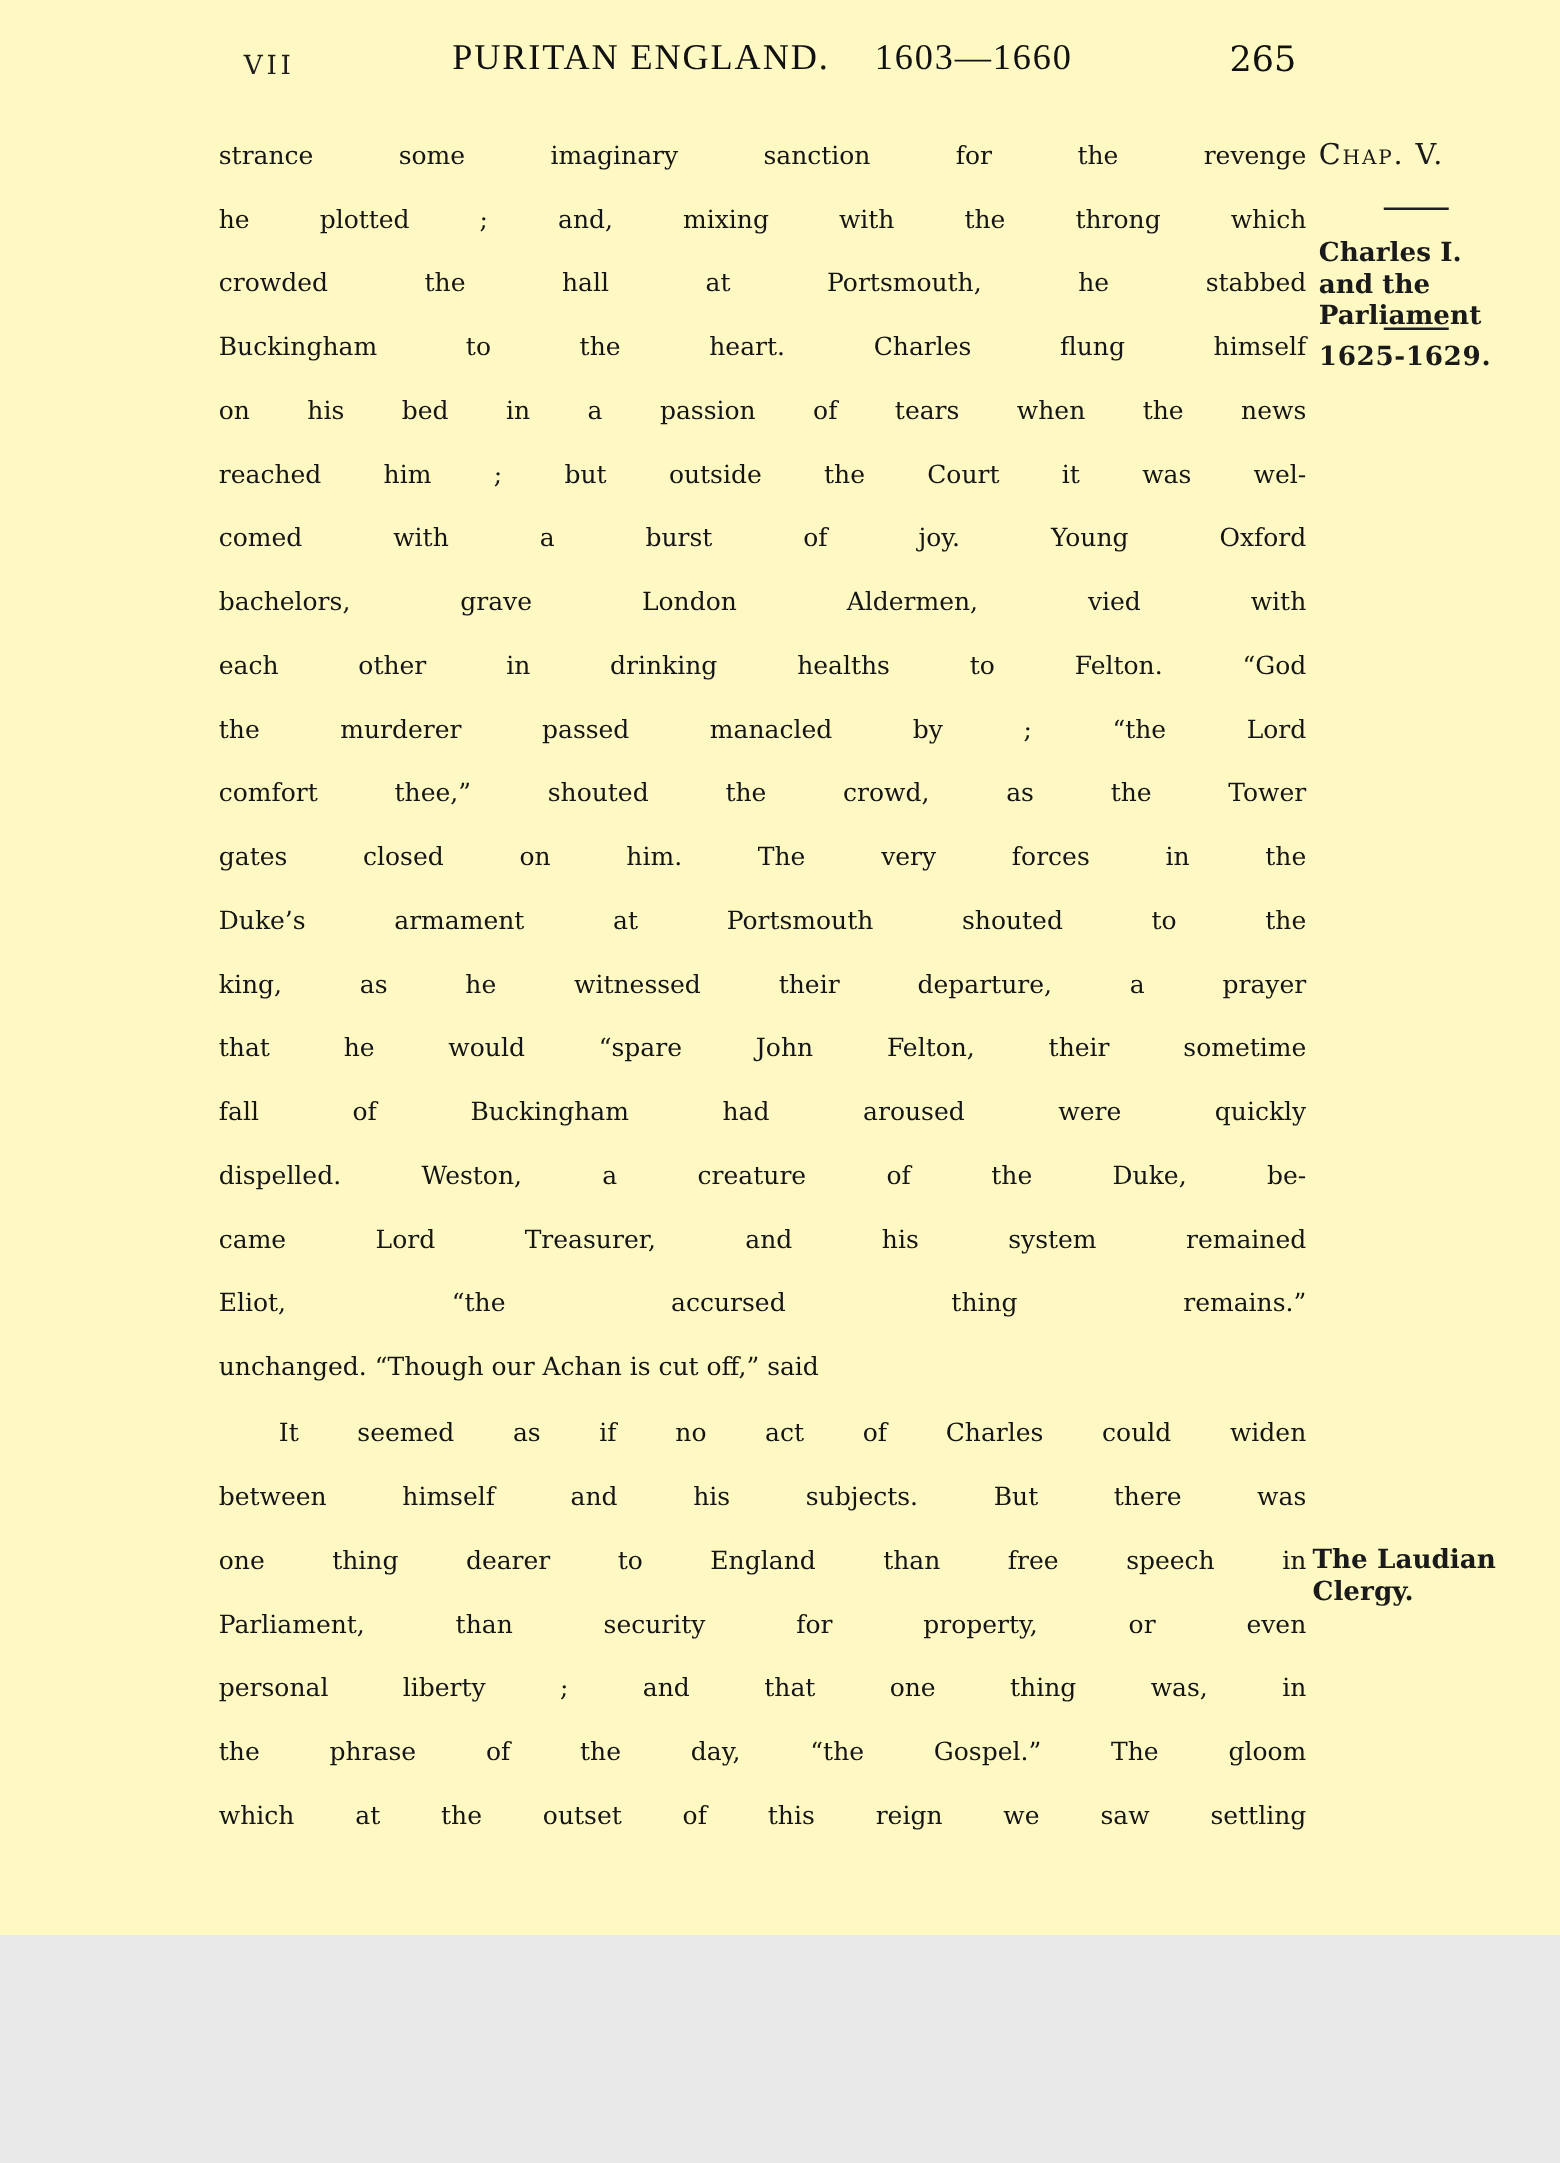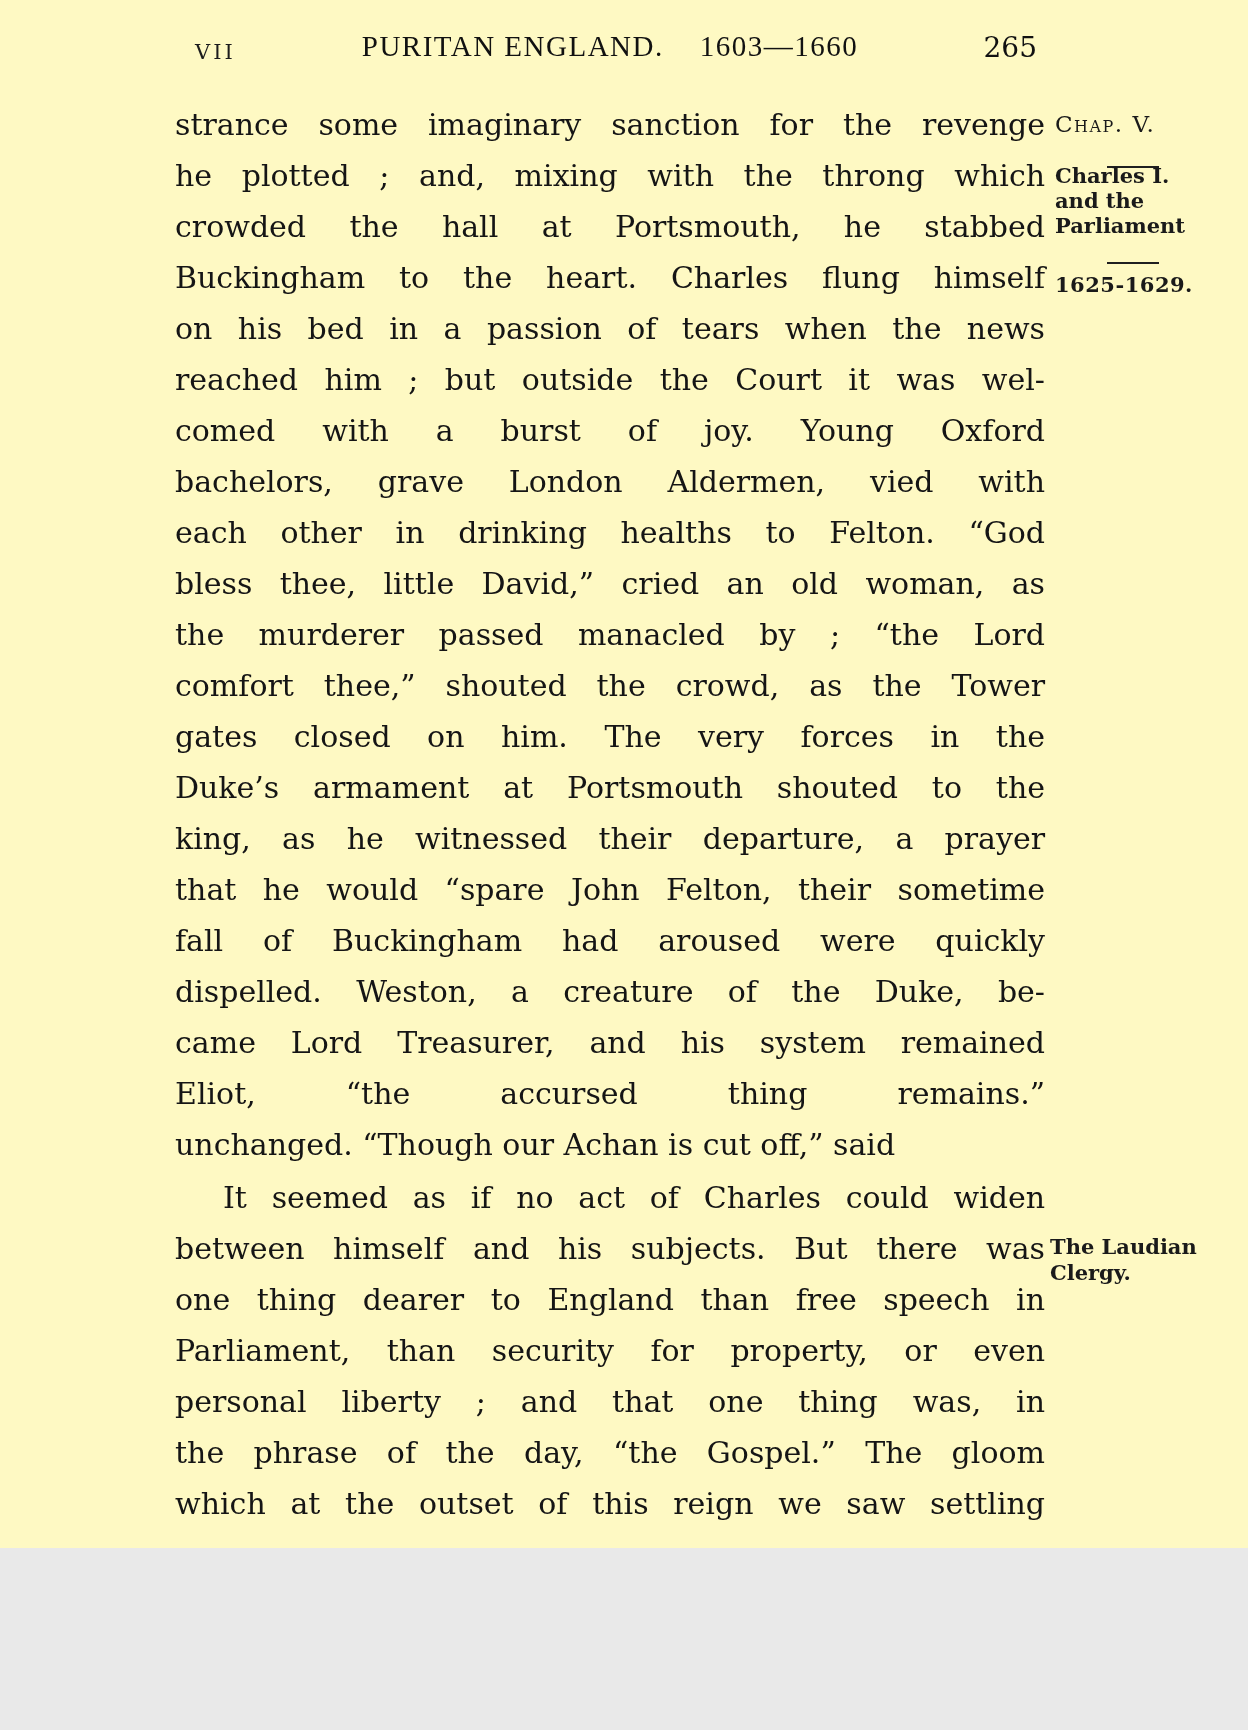--- a/index.html
+++ b/index.html
@@ -30,41 +30,41 @@
     position:absolute;right:8px;top:1px;font-size:28px;color:#111;
   }
 
   
   .body-col{
     position:absolute;left:175px;top:99px;width:870px;
   }
   .para{margin:0;}
   .para-2{margin-top:2px;}
   .line{
-    font-size:30px;
+    font-size:20px;
     line-height:51px;
     text-align:justify;
     text-align-last:justify;
     white-space:normal;
     color:#151515;
   }
   .para-1 .line:last-child{text-align-last:left;}
   .para-2 .line:first-child{padding-left:48px;}
 
   
   .sidenote{
     position:absolute;width:165px;left:1055px;
     color:#1a1a1a;
     font-weight:700;font-size:21px;line-height:25px;
   }
   .note-chapter{
     top:112px;font-weight:400;font-size:23px;
     font-variant:small-caps;letter-spacing:1.5px;
   }
-  .note-charles{top:163px;}
+  .note-charles{top:189px;}
   .note-years{top:272px;letter-spacing:0.5px;}
   .note-laudian{top:1234px;left:1050px;width:170px;line-height:26px;}
   .note-rule{
     position:absolute;left:1107px;width:52px;height:2px;background:#1f1f1f;
   }
   .rule-1{top:166px;}
   .rule-2{top:262px;}
 
   
   .ink-mark{
@@ -89,21 +89,20 @@
     <div class="para para-1">
         <div class="line">strance some imaginary sanction for the revenge</div>
         <div class="line">he plotted ; and, mixing with the throng which</div>
         <div class="line">crowded the hall at Portsmouth, he stabbed</div>
         <div class="line">Buckingham to the heart.  Charles flung himself</div>
         <div class="line">on his bed in a passion of tears when the news</div>
         <div class="line">reached him ; but outside the Court it was wel-</div>
         <div class="line">comed with a burst of joy.  Young Oxford</div>
         <div class="line">bachelors, grave London Aldermen, vied with</div>
         <div class="line">each other in drinking healths to Felton.  “God</div>
-        <div class="line">bless thee, little David,” cried an old woman, as</div>
         <div class="line">the murderer passed manacled by ; “the Lord</div>
         <div class="line">comfort thee,” shouted the crowd, as the Tower</div>
         <div class="line">gates closed on him.  The very forces in the</div>
         <div class="line">Duke’s armament at Portsmouth shouted to the</div>
         <div class="line">king, as he witnessed their departure, a prayer</div>
         <div class="line">that he would “spare John Felton, their sometime</div>
         <div class="line">fall of Buckingham had aroused were quickly</div>
         <div class="line">dispelled.  Weston, a creature of the Duke, be-</div>
         <div class="line">came Lord Treasurer, and his system remained</div>
         <div class="line">Eliot, “the accursed thing remains.”</div>

